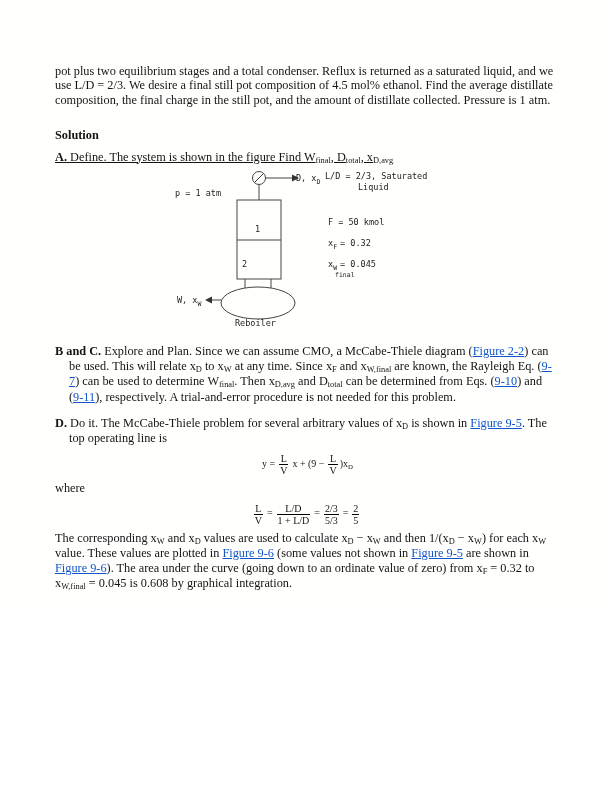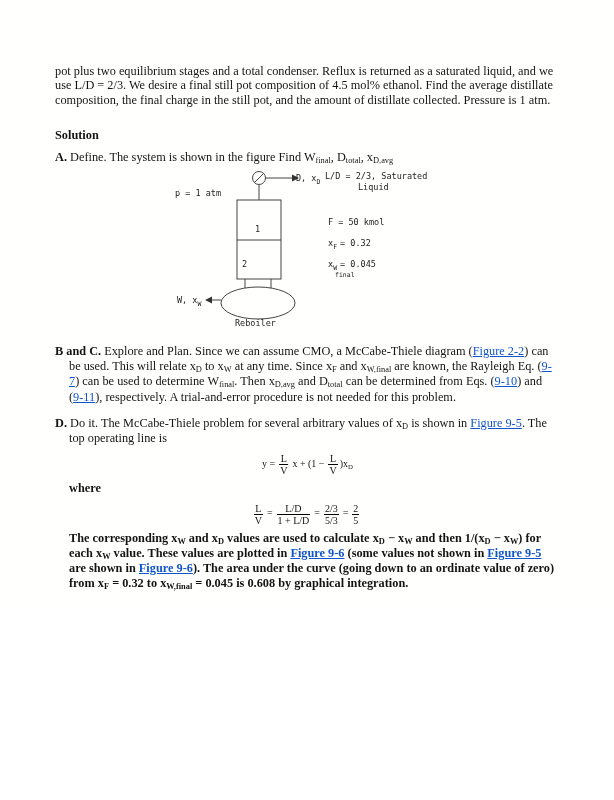--- a/index.html
+++ b/index.html
@@ -10,23 +10,23 @@
     background:#fffffe;
     padding:64px 56px 0 55px;
     font-family:"Liberation Serif", serif;
     font-size:12.3px;
     line-height:1.17;
     color:#141414;
     overflow:hidden;
   }
   .para { margin:0; }
   .heading { font-weight:bold; margin-top:21px; }
-  .para-a { margin-top:7px; }
+  .para-a { margin-top:7px;text-decoration:underline; }
   .hang { padding-left:14px; text-indent:-14px; margin-top:11px; line-height:1.24; }
-  .indent { margin-left:14px; line-height:1.24;font-weight:bold; }
+  .indent { line-height:1.24; }
   .para-e { margin-top:4px; }
   sub { font-size:68%; line-height:0; vertical-align:-0.28em; }
   b { font-weight:bold; }
   a.doclink { color:var(--link-color,#1155cc); text-decoration:underline; cursor:pointer; }
   a.doclink.bold { font-weight:bold; }
   .equation { text-align:center; font-size:10px; margin:7px 0 5px 0; }
   .eq2 { margin:6px 0 5px 0; }
   .frac { display:inline-block; vertical-align:middle; text-align:center; padding:0 2px; }
   .frac .num { display:block; line-height:1.1; padding:0 1px; }
   .frac .den { display:block; line-height:1.1; border-top:1px solid #000; padding:0 1px; }
@@ -81,21 +81,21 @@
         <text x="70" y="159"><tspan>Reboiler</tspan></text>
       </g>
     </svg>
   </div>
 
   <p class="para hang"><b>B and C.</b><span> Explore and Plan. Since we can assume CMO, a McCabe-Thiele diagram (</span><a class="doclink" href="#">Figure 2-2</a><span>) can be used. This will relate x</span><sub>D</sub><span> to x</span><sub>W</sub><span> at any time. Since x</span><sub>F</sub><span> and x</span><sub>W,final</sub><span> are known, the Rayleigh Eq. (</span><a class="doclink" href="#">9-7</a><span>) can be used to determine W</span><sub>final</sub><span>. Then x</span><sub>D,avg</sub><span> and D</span><sub>total</sub><span> can be determined from Eqs. (</span><a class="doclink" href="#">9-10</a><span>) and (</span><a class="doclink" href="#">9-11</a><span>), respectively. A trial-and-error procedure is not needed for this problem.</span></p>
 
   <p class="para hang"><b>D.</b><span> Do it. The McCabe-Thiele problem for several arbitrary values of x</span><sub>D</sub><span> is shown in </span><a class="doclink" href="#">Figure 9-5</a><span>. The top operating line is</span></p>
 
   <div class="equation">
-    <span class="eqterm">y =</span><span class="frac"><span class="num">L</span><span class="den">V</span></span><span class="eqterm">x + (1 −</span><span class="frac"><span class="num">L</span><span class="den">V</span></span><span>)x</span><sub>D</sub>
+    <span class="eqterm">y =</span><span class="frac"><span class="num">L</span><span class="den">V</span></span><span class="eqterm">x + (9 −</span><span class="frac"><span class="num">L</span><span class="den">V</span></span><span>)x</span><sub>D</sub>
   </div>
 
   <p class="para indent">where</p>
 
   <div class="equation eq2">
     <span class="frac"><span class="num">L</span><span class="den">V</span></span><span class="eqterm">=</span><span class="frac"><span class="num">L/D</span><span class="den">1 + L/D</span></span><span class="eqterm">=</span><span class="frac"><span class="num">2/3</span><span class="den">5/3</span></span><span class="eqterm">=</span><span class="frac"><span class="num">2</span><span class="den">5</span></span>
   </div>
 
   <p class="para indent para-e"><span>The corresponding x</span><sub>W</sub><span> and x</span><sub>D</sub><span> values are used to calculate x</span><sub>D</sub><span> − x</span><sub>W</sub><span> and then 1/(x</span><sub>D</sub><span> − x</span><sub>W</sub><span>) for each x</span><sub>W</sub><span> value. These values are plotted in </span><a class="doclink" href="#">Figure 9-6</a><span> (some values not shown in </span><a class="doclink" href="#">Figure 9-5</a><span> are shown in </span><a class="doclink" href="#">Figure 9-6</a><span>). The area under the curve (going down to an ordinate value of zero) from x</span><sub>F</sub><span> = 0.32 to x</span><sub>W,final</sub><span> = 0.045 is 0.608 by graphical integration.</span></p>
 

